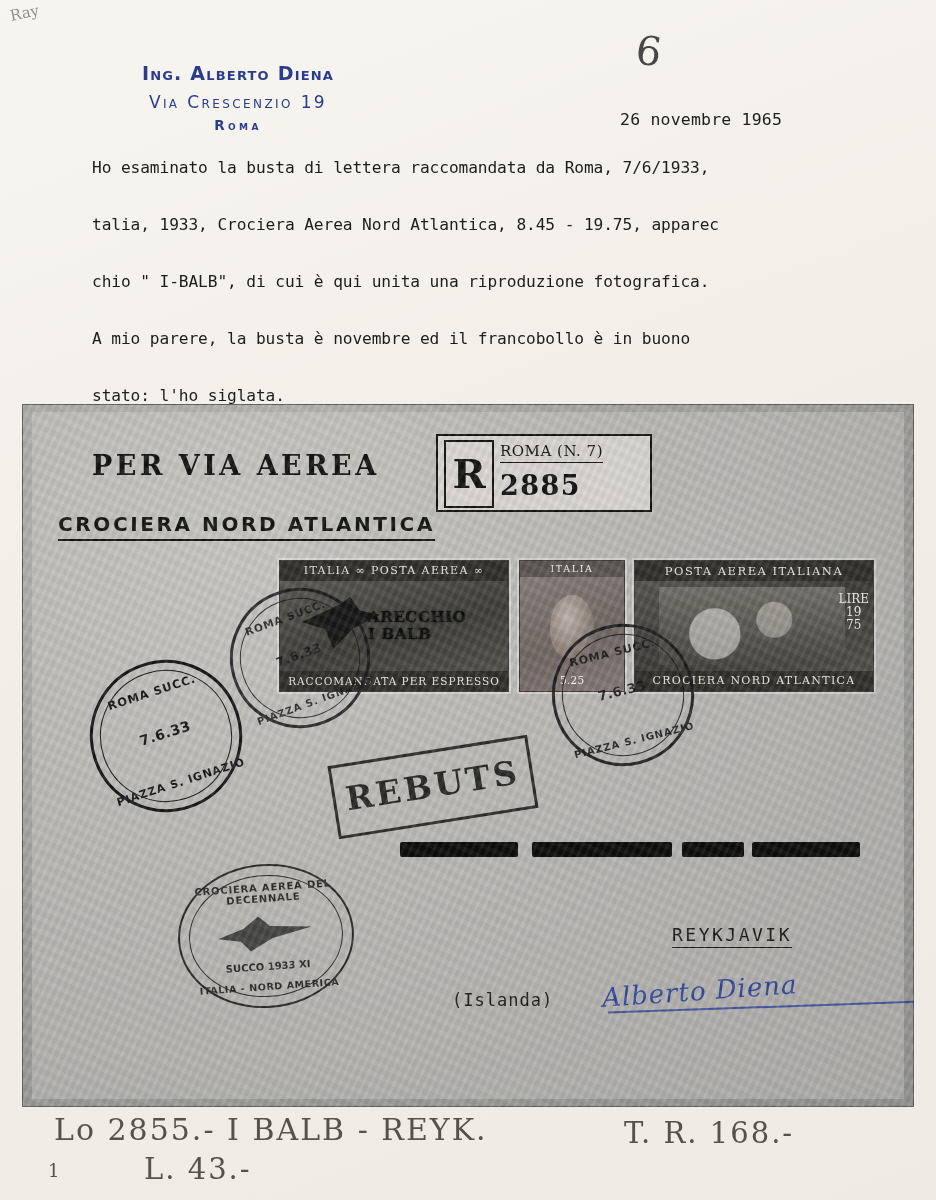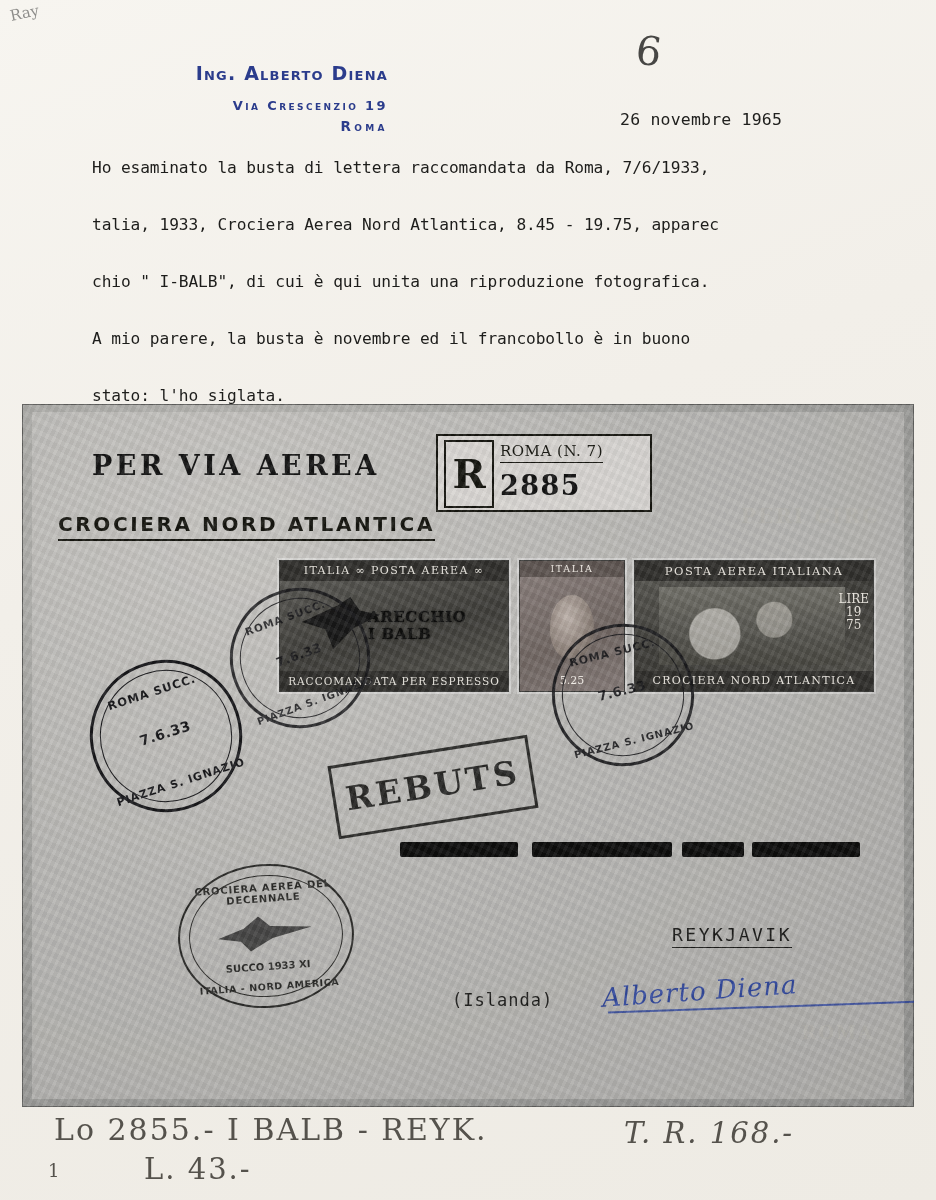--- a/index.html
+++ b/index.html
@@ -20,36 +20,36 @@
     background: #f4f1ec;
     background-image: linear-gradient(160deg, #f7f5f0 0%, #f2efe9 40%, #eeebe4 100%);
   }
 
   
   .cert-head {
     position: absolute;
     left: 88px;
     top: 62px;
     width: 300px;
-    text-align: right;
+    text-align: center;
     color: #2b3c8c;
     font-family: "DejaVu Sans", sans-serif;
   }
   .cert-name {
     font-size: 19px;
     letter-spacing: 1.2px;
     font-weight: 700;
     font-variant: small-caps;
     text-transform: capitalize;
   }
   .cert-addr {
-    font-size: 13px;
+    font-size: 17px;
     letter-spacing: 2.4px;
-    font-weight: 700;
-    margin-top: 14px;
+    font-weight: 400;
+    margin-top: 8px;
     font-variant: small-caps;
   }
   .cert-city {
     font-size: 13.5px;
     letter-spacing: 3.4px;
     font-weight: 700;
     margin-top: 5px;
     font-variant: small-caps;
   }
   .cert-date {
@@ -471,21 +471,21 @@
   
   .annot {
     position: absolute;
     color: #55524c;
     font-family: "DejaVu Serif", serif;
     letter-spacing: 2px;
     margin-left: 24px;
   }
   #annot-line1 { left: 30px; top: 1112px; font-size: 30px; }
   #annot-line2 { left: 120px; top: 1152px; font-size: 29px; }
-  #annot-line3 { left: 600px; top: 1116px; font-size: 29px; font-style: italic; }
+  #annot-line3 { left: 600px; top: 1116px; font-size: 29px; }
   #annot-page  { left: 24px; top: 1160px; font-size: 18px; }
 </style>
 </head>
 <body>
 
 <div class="page">
 
   <div class="pencil-mark" id="corner-scribble">Ray</div>
   <div class="pencil-mark" id="top-digit">6</div>
 

